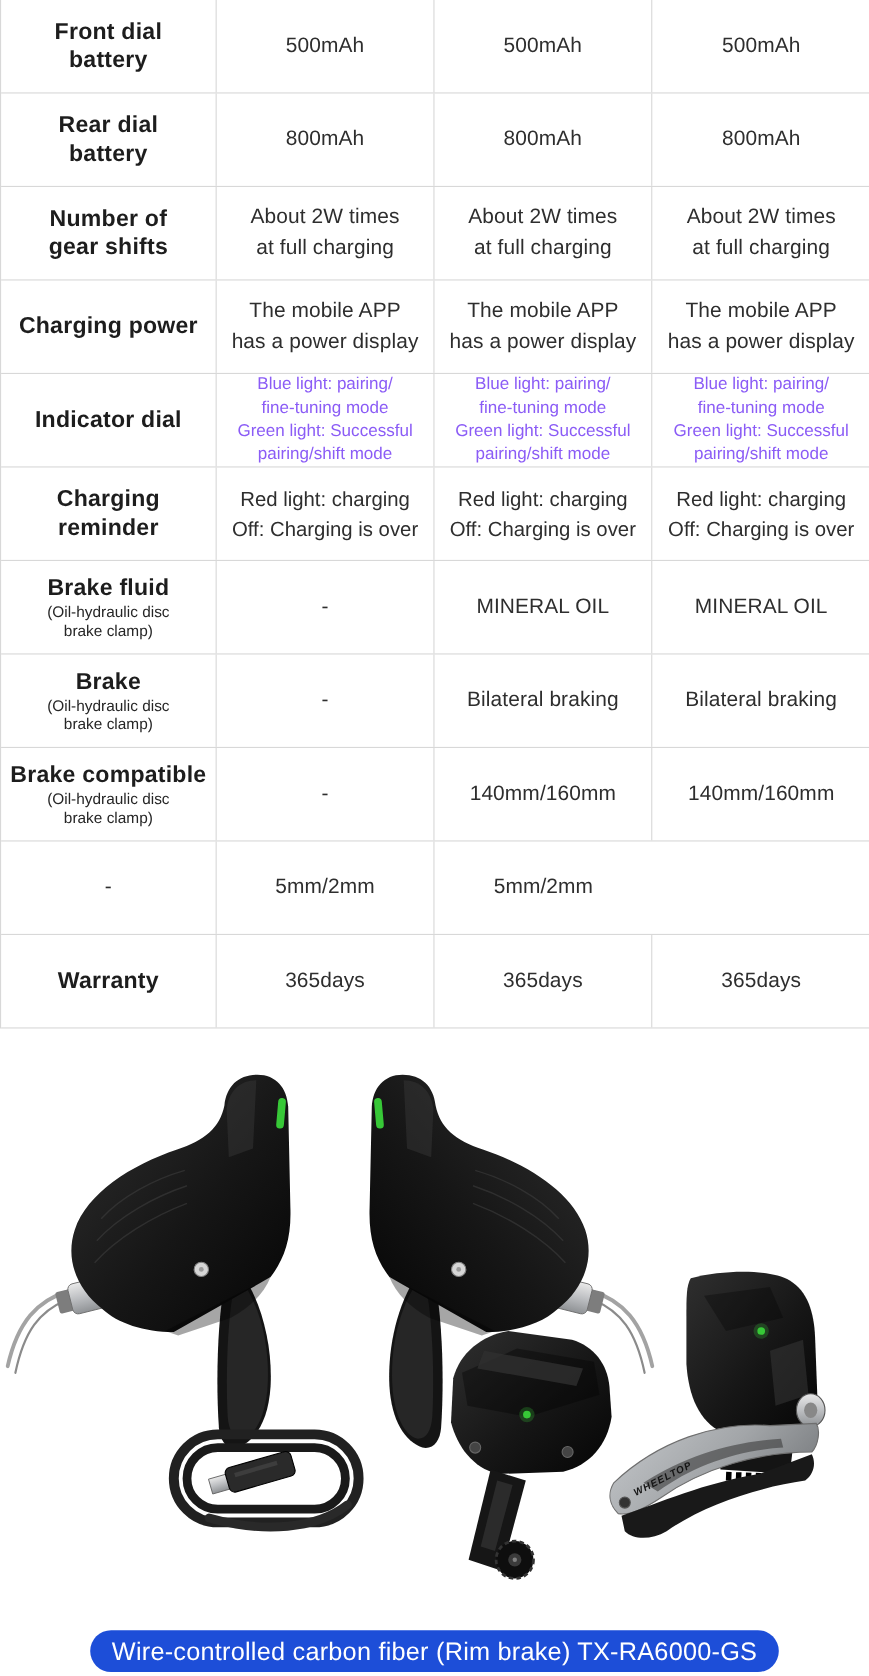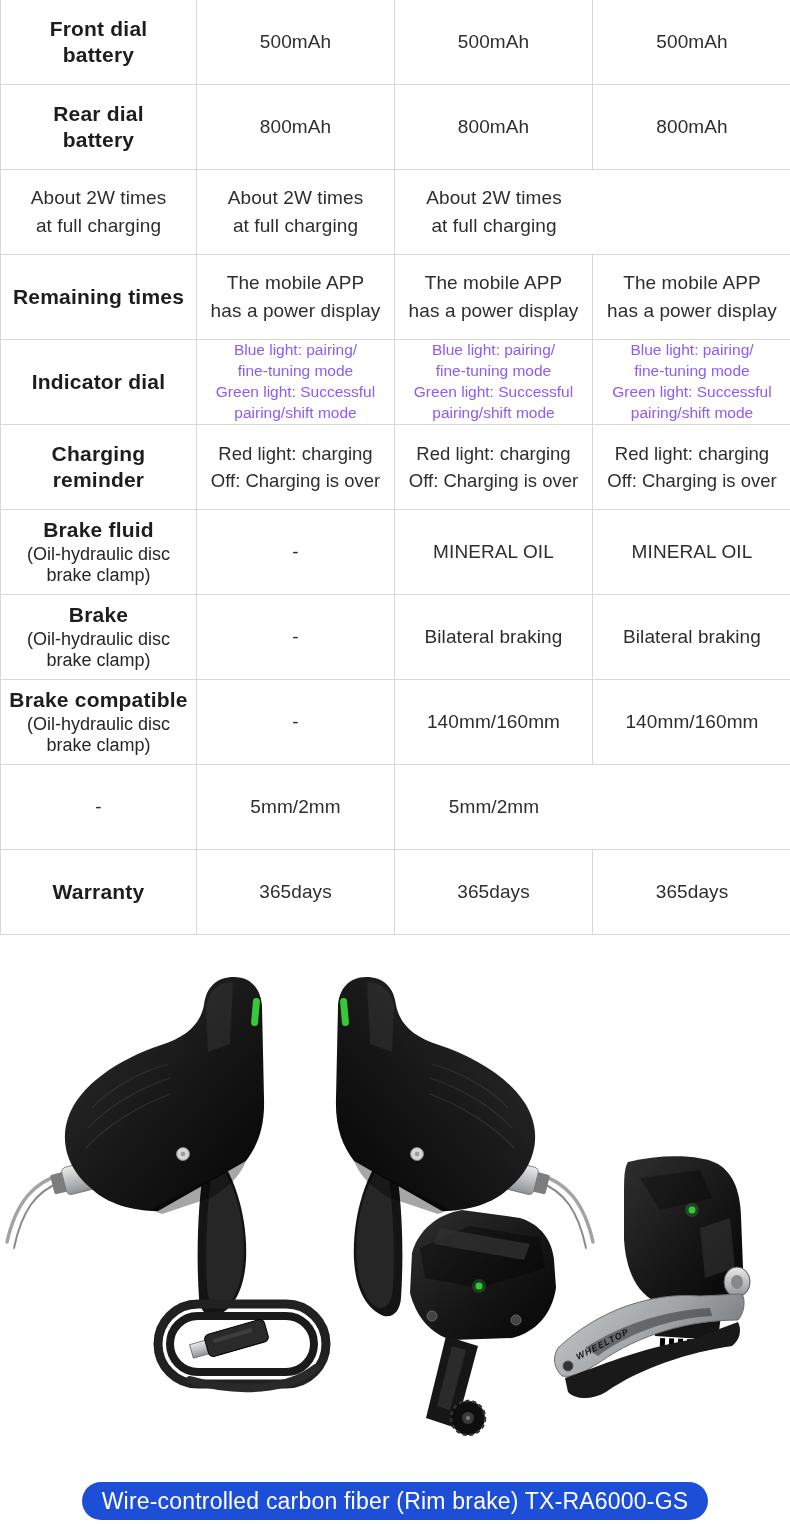--- a/index.html
+++ b/index.html
@@ -7,21 +7,21 @@
   body { font-family:"Liberation Sans", sans-serif; }
   .page { position:relative; width:790px; height:1524px; margin:0 auto; background:#fff; overflow:hidden;padding-left:34px; }
 
   
   .spec-table { position:absolute; top:0; left:0; width:790px; border-left:1px solid #d8d8d8; }
   .trow { display:grid; grid-template-columns:196px 198px 198px 198px; height:85px; border-bottom:1px solid #d8d8d8; }
   .cell { display:flex; flex-direction:column; align-items:center; justify-content:center;
           text-align:center; border-right:1px solid #d8d8d8; padding:3px 2px; overflow:hidden; }
   .cell:last-child { border-right:none; }
   .lbl { font-weight:bold; font-size:21px; line-height:1.26; color:#1d1d1d; white-space:pre-line; letter-spacing:.2px; }
-  .sub { font-weight:normal; font-size:18px; line-height:1.2; color:#262626; white-space:pre-line; }
+  .sub { font-weight:normal; font-size:14px; line-height:1.2; color:#262626; white-space:pre-line; }
   .val { font-size:19px; line-height:1.48; color:#2e2e2e; white-space:pre-line; letter-spacing:.1px; }
   .r-small .val { font-size:15.5px; line-height:1.34; color:#8b5cf6; letter-spacing:0; }
   .r-mid .val { font-size:18.5px; letter-spacing:0; }
 
   
   .illustration { position:absolute; top:948px; left:0; width:790px; height:522px; }
 
   
   .badge { position:absolute; top:1482px; left:82px; width:626px; height:38px;
            background:#1d4ed8; border-radius:19px; color:#ffffff; font-size:23px;
@@ -50,31 +50,36 @@
         <div class="lbl">Rear dial
 battery</div>
         <div class="sub"></div>
       </div>
       <div class="cell val">800mAh</div>
       <div class="cell val">800mAh</div>
       <div class="cell val">800mAh</div>
     </div>
 
     <div class="trow">
+      <div class="cell">
+        <div class="lbl">Number of
+gear shifts</div>
+        <div class="sub"></div>
+      </div>
       <div class="cell val">About 2W times
 at full charging</div>
       <div class="cell val">About 2W times
 at full charging</div>
       <div class="cell val">About 2W times
 at full charging</div>
     </div>
 
     <div class="trow">
       <div class="cell">
-        <div class="lbl">Remaining times</div>
+        <div class="lbl">Charging power</div>
         <div class="sub"></div>
       </div>
       <div class="cell val">The mobile APP
 has a power display</div>
       <div class="cell val">The mobile APP
 has a power display</div>
       <div class="cell val">The mobile APP
 has a power display</div>
     </div>
 

